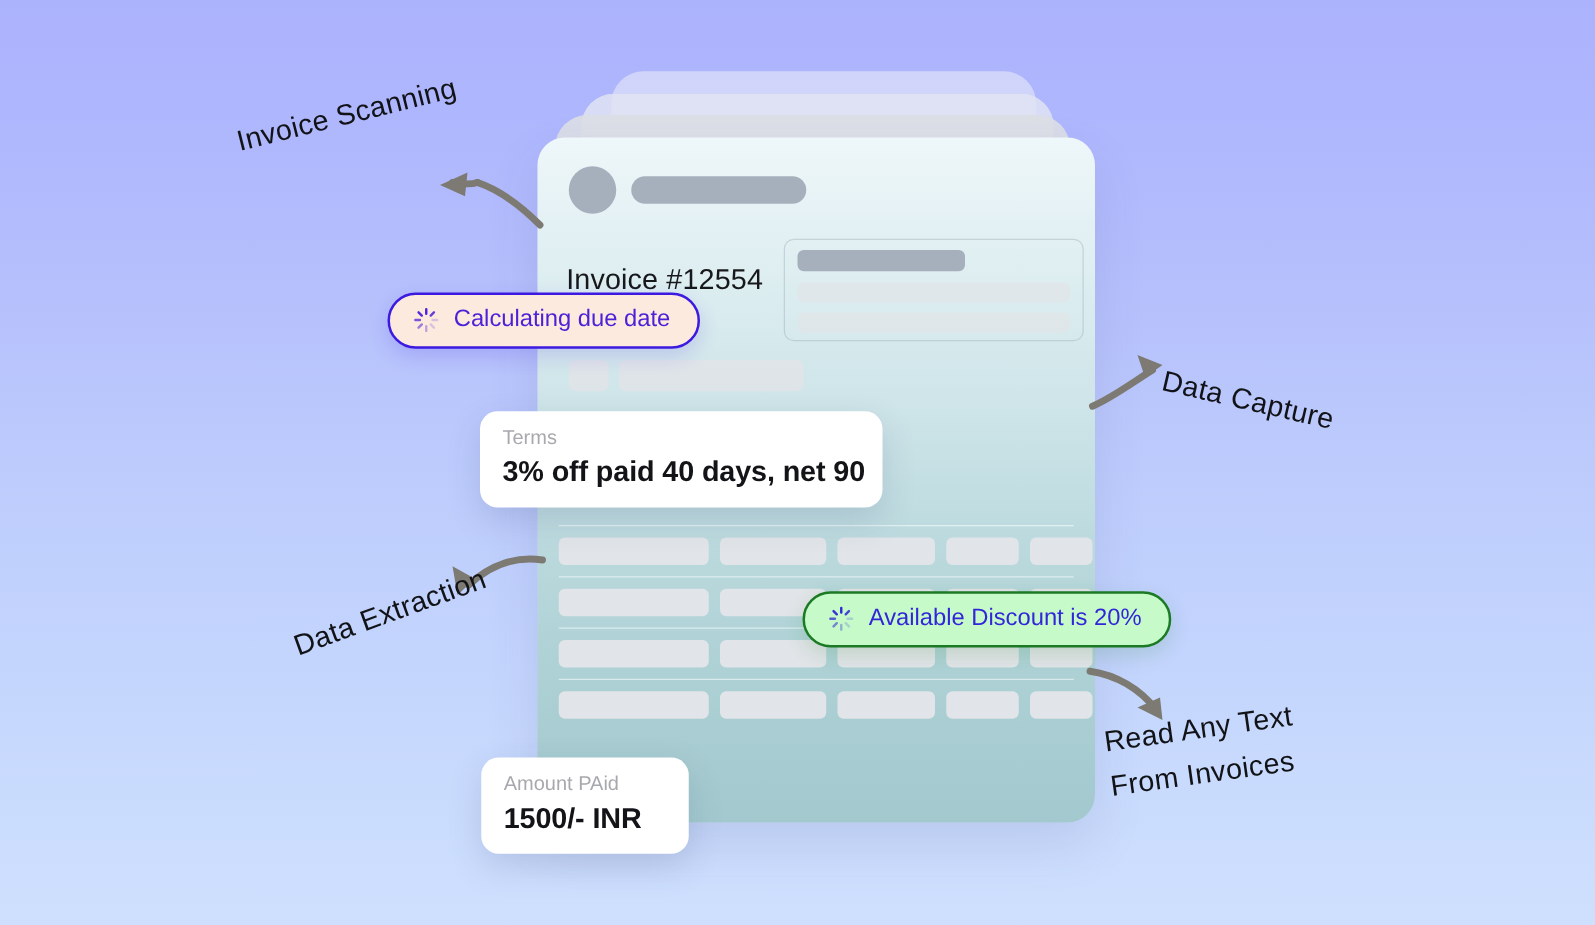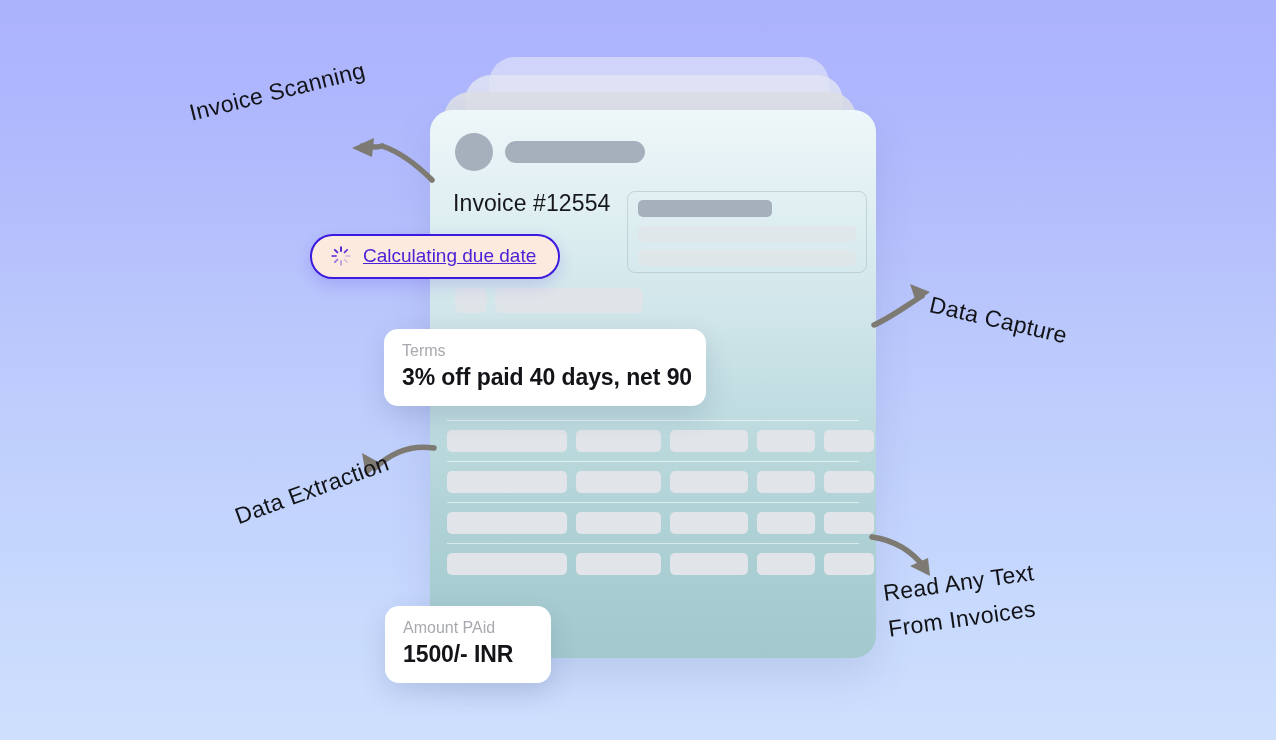--- a/index.html
+++ b/index.html
@@ -84,21 +84,21 @@
   }
   .header-bar {
     width: 140px; height: 22px;
     border-radius: 11px;
     background: #a6b0bd;
   }
 
   
   .inv-title {
     position: absolute;
-    left: 23px; top: 80px;
+    left: 23px; top: 100px;
     font-size: 23px;
     color: #17181b;
     letter-spacing: 0.1px;
     white-space: nowrap;
   }
   .detail-box {
     position: absolute;
     left: 197px; top: 81px;
     width: 240px; height: 82px;
     border: 1px solid rgba(160,178,186,0.45);
@@ -203,21 +203,20 @@
     padding: 9px 22px 10px 18px;
     font-size: 19px;
     white-space: nowrap;
   }
   .pill-calculating {
     left: 310px; top: 234px;
     background: #fdeade;
     border: 2.5px solid #3c1ae0;
     color: #4b22d8;
     box-shadow: 0 6px 16px rgba(60,26,224,0.16);
-    text-decoration: underline;
   }
   .pill-discount {
     left: 642px; top: 473px;
     background: #c6fbc9;
     border: 2.5px solid #1d7a24;
     color: #3226d8;
     box-shadow: 0 6px 16px rgba(29,122,36,0.16);
   }
   .spinner { flex: 0 0 auto; display: block; }
 
@@ -348,20 +347,35 @@
         <line x1="18.7" y1="18.7" x2="15.9" y2="15.9" opacity="0.2"></line>
         <line x1="12" y1="21.5" x2="12" y2="17.5" opacity="0.35"></line>
         <line x1="5.3" y1="18.7" x2="8.1" y2="15.9" opacity="0.55"></line>
         <line x1="2.5" y1="12" x2="6.5" y2="12" opacity="0.75"></line>
         <line x1="5.3" y1="5.3" x2="8.1" y2="8.1" opacity="0.95"></line>
       </g>
     </svg>
     <span>Calculating due date</span>
   </div>
 
+  <div class="pill pill-discount">
+    <svg class="spinner" width="22" height="22" viewBox="0 0 24 24">
+      <g stroke="#3226d8" stroke-width="2.1" stroke-linecap="round">
+        <line x1="12" y1="2.5" x2="12" y2="6.5" opacity="1"></line>
+        <line x1="18.7" y1="5.3" x2="15.9" y2="8.1" opacity="0.85"></line>
+        <line x1="21.5" y1="12" x2="17.5" y2="12" opacity="0.2"></line>
+        <line x1="18.7" y1="18.7" x2="15.9" y2="15.9" opacity="0.2"></line>
+        <line x1="12" y1="21.5" x2="12" y2="17.5" opacity="0.35"></line>
+        <line x1="5.3" y1="18.7" x2="8.1" y2="15.9" opacity="0.55"></line>
+        <line x1="2.5" y1="12" x2="6.5" y2="12" opacity="0.75"></line>
+        <line x1="5.3" y1="5.3" x2="8.1" y2="8.1" opacity="0.95"></line>
+      </g>
+    </svg>
+    <span>Available Discount is 20%</span>
+  </div>
 
   <div class="anno anno-scanning">Invoice Scanning</div>
   <div class="anno anno-capture">Data Capture</div>
   <div class="anno anno-extraction">Data Extraction</div>
   <div class="anno anno-read">
     <div>Read Any Text</div>
     <div>From Invoices</div>
   </div>
 
 </div>

